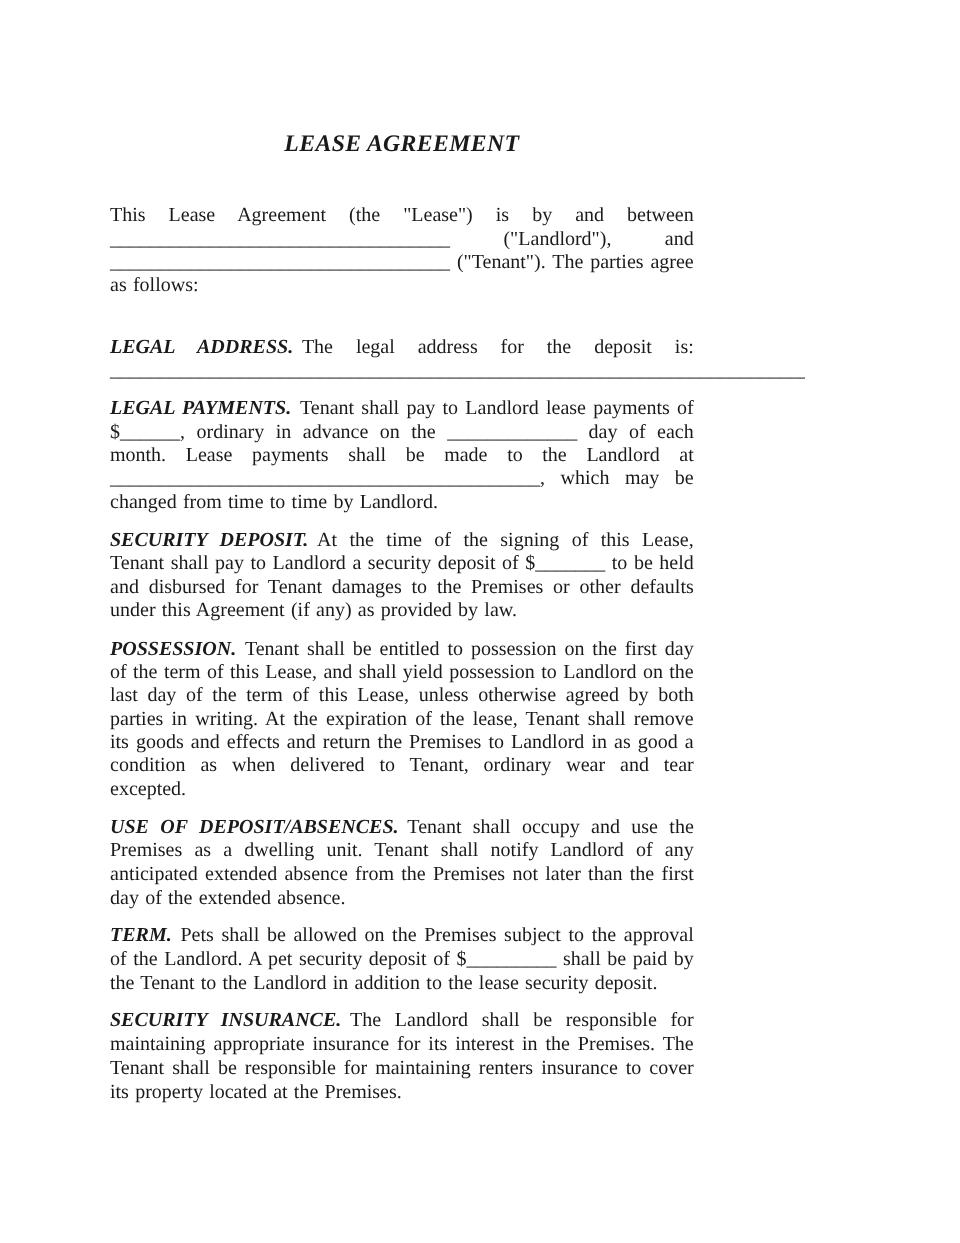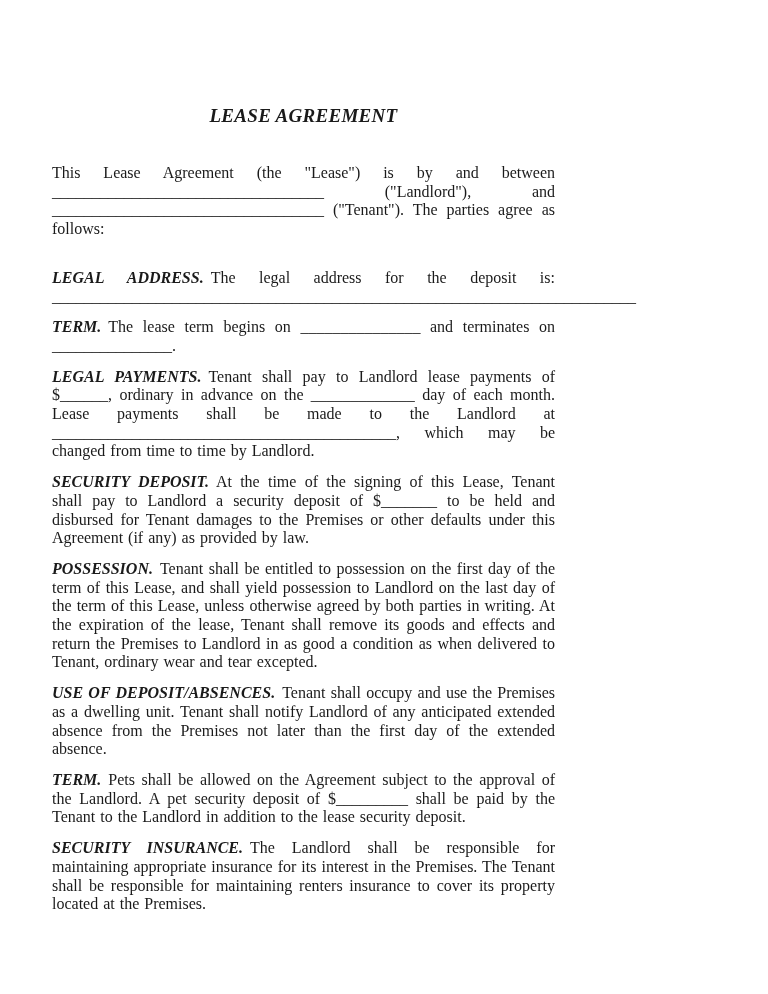--- a/index.html
+++ b/index.html
@@ -10,21 +10,21 @@
   .page {
     position: relative;
     width: 644px;
     height: 994px;
     box-sizing: border-box;
     background: #ffffff;
     color: #1a1a1a;
     font-family: "Liberation Serif", "DejaVu Serif", serif;
     font-size: 16px;
     line-height: 18.7px;
-    padding: 104px 89px 0 52px;
+    padding: 104px 89px 0 88px;
     overflow: hidden;
   }
   .doc-title {
     font-size: 19px;
     font-weight: bold;
     font-style: italic;
     text-align: center;
     margin: 0 0 37px 0;
     line-height: 23px;
     letter-spacing: 0.3px;
@@ -49,42 +49,39 @@
 <div class="page">
 
   <h1 class="doc-title">LEASE AGREEMENT</h1>
 
   <p class="para intro">This Lease Agreement (the "Lease") is by and between __________________________________ ("Landlord"), and __________________________________ ("Tenant").  The parties agree as follows:</p>
 
   <p class="para">
     <strong class="sec-heading">LEGAL ADDRESS.</strong><span>The legal address for the deposit is: _________________________________________________________________________</span>
   </p>
 
-  <p class="para">
-    <strong class="sec-heading">TERM.</strong><span>The lease term begins on _______________ and terminates on _______________.</span>
-  </p>
 
   <p class="para">
     <strong class="sec-heading">LEGAL PAYMENTS.</strong><span>Tenant shall pay to Landlord lease payments of $______, ordinary in advance on the _____________ day of each month. Lease payments shall be made to the Landlord at ___________________________________________, which may be changed from time to time by Landlord.</span>
   </p>
 
   <p class="para">
     <strong class="sec-heading">SECURITY DEPOSIT.</strong><span>At the time of the signing of this Lease, Tenant shall pay to Landlord a security deposit of $_______ to be held and disbursed for Tenant damages to the Premises or other defaults under this Agreement (if any) as provided by law.</span>
   </p>
 
   <p class="para">
     <strong class="sec-heading">POSSESSION.</strong><span>Tenant shall be entitled to possession on the first day of the term of this Lease, and shall yield possession to Landlord on the last day of the term of this Lease, unless otherwise agreed by both parties in writing.  At the expiration of the lease, Tenant shall remove its goods and effects and return the Premises to Landlord in as good a condition as when delivered to Tenant, ordinary wear and tear excepted.</span>
   </p>
 
   <p class="para">
     <strong class="sec-heading">USE OF DEPOSIT/ABSENCES.</strong><span>Tenant shall occupy and use the Premises as a dwelling unit.  Tenant shall notify Landlord of any anticipated extended absence from the Premises not later than the first day of the extended absence.</span>
   </p>
 
 
   <p class="para">
-    <strong class="sec-heading">TERM.</strong><span>Pets shall be allowed on the Agreement subject to the approval of the Landlord. A pet security deposit of $_________ shall be paid by the Tenant to the Landlord in addition to the lease security deposit.</span>
+    <strong class="sec-heading">TERM.</strong><span>Pets shall be allowed on the Premises subject to the approval of the Landlord. A pet security deposit of $_________ shall be paid by the Tenant to the Landlord in addition to the lease security deposit.</span>
   </p>
 
   <p class="para">
     <strong class="sec-heading">SECURITY INSURANCE.</strong><span>The Landlord shall be responsible for maintaining appropriate insurance for its interest in the Premises. The Tenant shall be responsible for maintaining renters insurance to cover its property located at the Premises.</span>
   </p>
 
 </div>
 
 </body></html>

